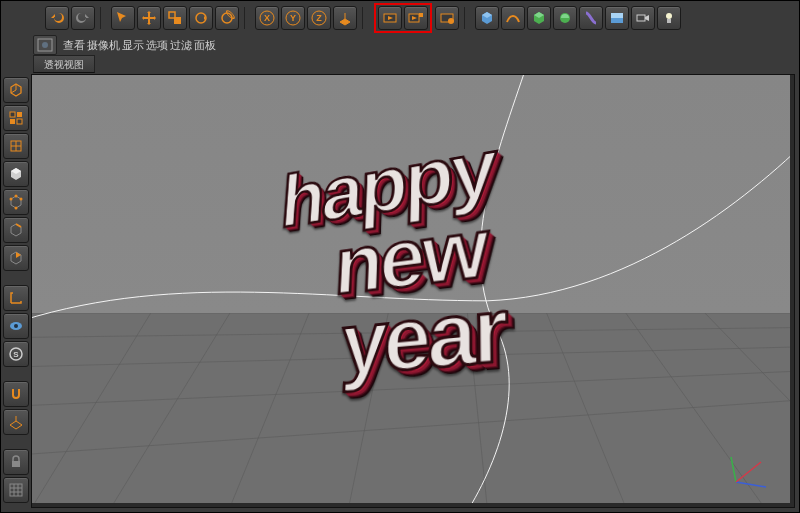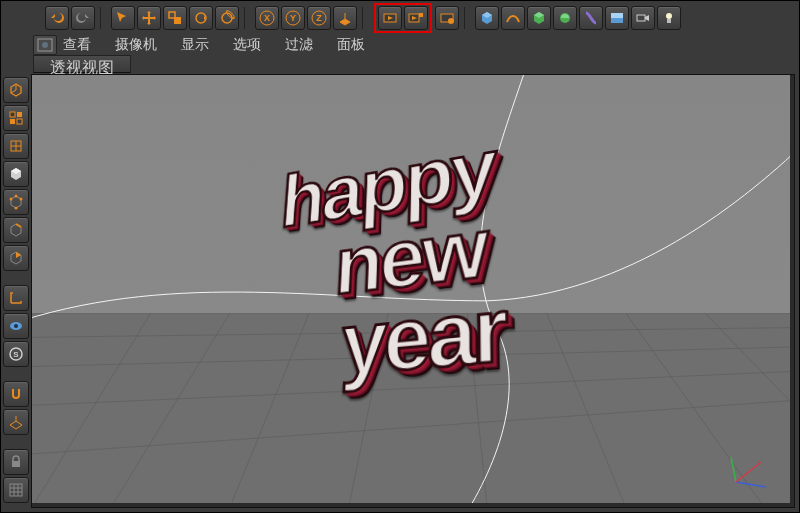--- a/index.html
+++ b/index.html
@@ -42,43 +42,43 @@
     padding: 1px 2px;
     display: flex; gap: 2px;
     margin: 0 1px;
   }
 
   
   .view-menu {
     position: absolute;
     top: 34px; left: 30px;
     height: 20px;
-    display: flex; align-items: center; gap: 24px;
+    display: flex; align-items: center; gap: 2px;
     padding-left: 32px;
     color: #d0d0d0;
-    font-size: 14px;
+    font-size: 11px;
   }
   .view-menu .vicon {
     position: absolute; left: 2px; top: 0;
     width: 24px; height: 20px;
     background: #4a4a4a; border: 1px solid #222; border-radius: 2px;
     display:flex;align-items:center;justify-content:center;
   }
   .view-menu span { cursor: pointer; }
 
   
   .view-tab {
     position: absolute;
     top: 54px; left: 32px;
     height: 18px;
-    padding: 2px 16px;
+    padding: 2px 10px;
     background: linear-gradient(#4a4a4a,#3a3a3a);
     border: 1px solid #222;
     border-bottom: 1px solid #111;
-    font-size: 16px;
+    font-size: 10px;
     color: #ccc;
   }
 
   
   .side-toolbar {
     position: absolute;
     top: 76px; left: 2px;
     width: 28px;
     display: flex; flex-direction: column; gap: 2px;
   }

